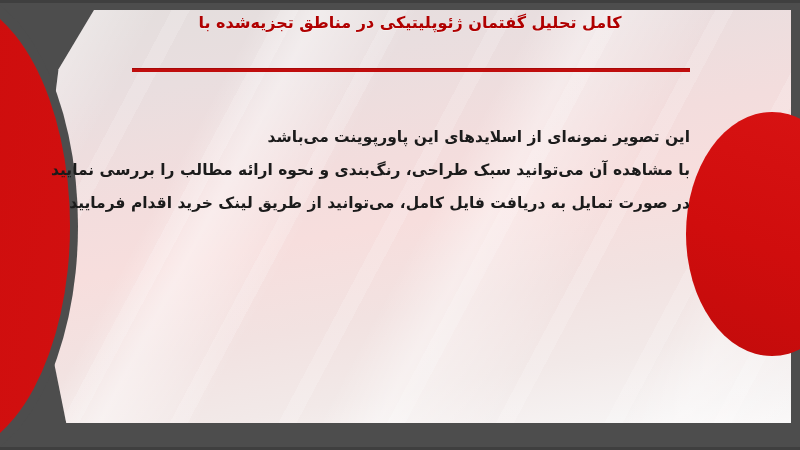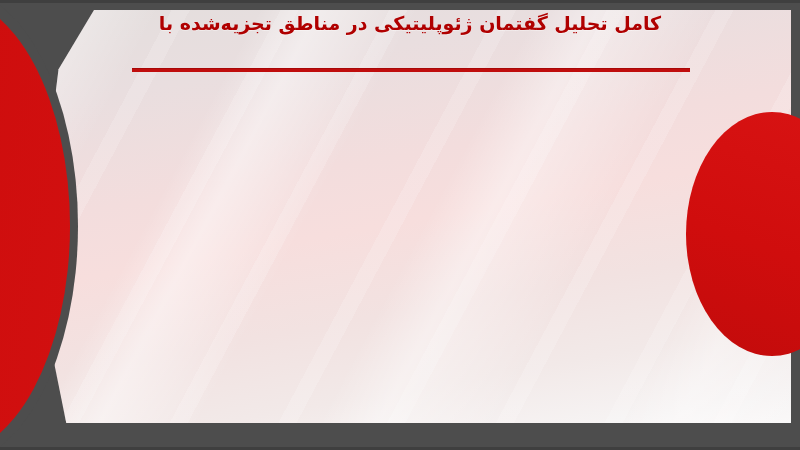--- a/index.html
+++ b/index.html
@@ -126,21 +126,21 @@
   
   .title-block {
     position: absolute;
     top: 8px;
     left: 110px;
     width: 600px;
     text-align: center;
   }
   .title-line {
     color: #b00000;
-    font-size: 19px;
+    font-size: 16px;
     font-weight: bold;
     line-height: 30px;
     letter-spacing: 0px;
     white-space: nowrap;
     text-shadow: 0 1px 0 rgba(255,255,255,0.35);
   }
   .title-rule {
     position: absolute;
     top: 68px;
     left: 132px;
@@ -182,14 +182,19 @@
   <div class="left-ellipse"></div>
 
   <div class="right-ellipse"></div>
 
   <div class="title-block">
     <div class="title-line">کامل تحلیل گفتمان ژئوپلیتیکی در مناطق تجزیه‌شده با</div>
   </div>
 
   <div class="title-rule"></div>
 
+  <div class="body-block">
+    <div class="body-line">این تصویر نمونه‌ای از اسلایدهای این پاورپوینت می‌باشد</div>
+    <div class="body-line">با مشاهده آن می‌توانید سبک طراحی، رنگ‌بندی و نحوه ارائه مطالب را بررسی نمایید</div>
+    <div class="body-line">در صورت تمایل به دریافت فایل کامل، می‌توانید از طریق لینک خرید اقدام فرمایید</div>
+  </div>
 
 </div>
 
 </body></html>

